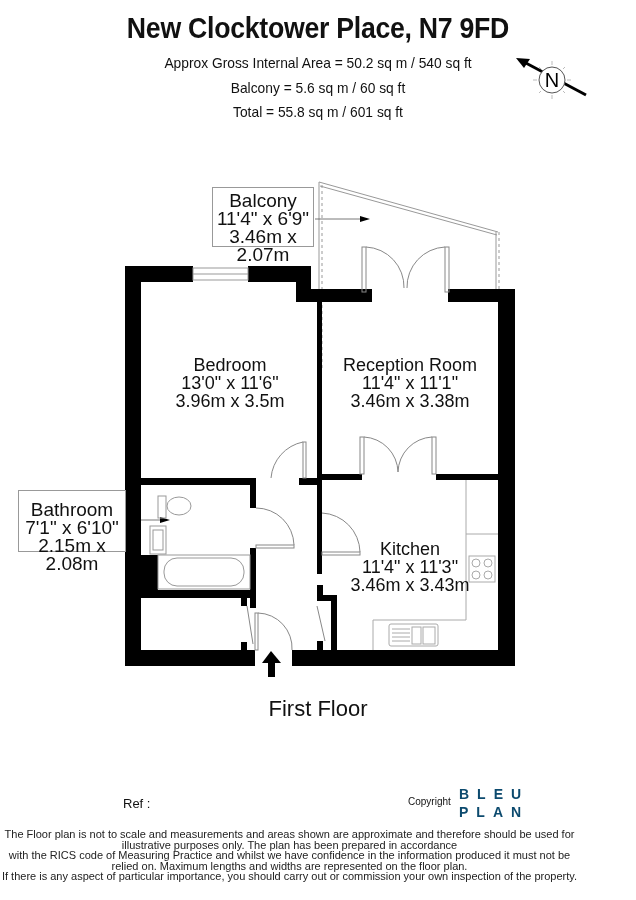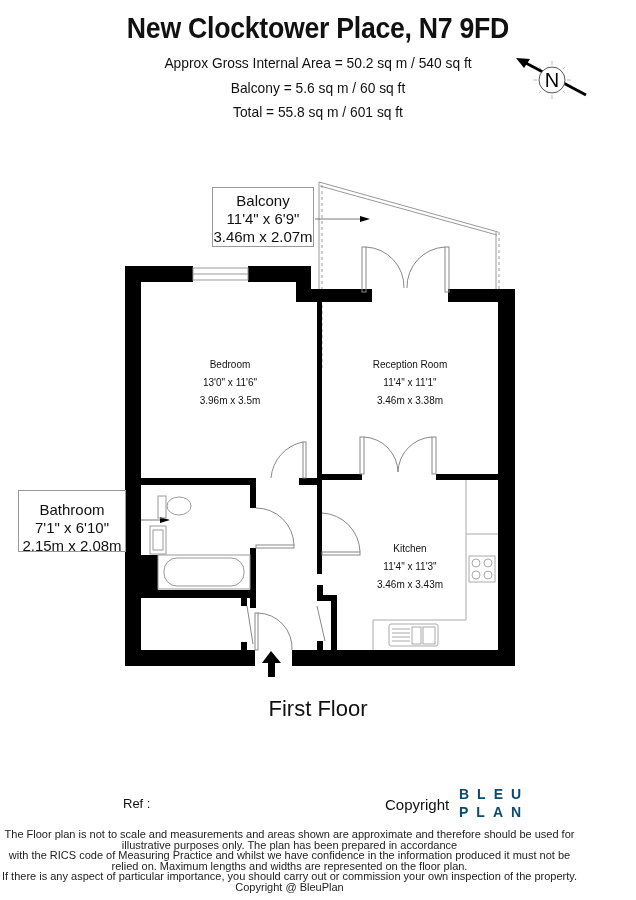--- a/index.html
+++ b/index.html
@@ -1,25 +1,25 @@
 <!DOCTYPE html>
 <html><head>
 <meta charset="utf-8">
 <style>
   html, body { margin: 0; padding: 0; background: #ffffff; }
   body { width: 636px; height: 900px; position: relative; overflow: hidden; font-family: "Liberation Sans", sans-serif; color: #111; }
   .title { position: absolute; top: 12px; left: 0; width: 636px; text-align: center; font-size: 29px; font-weight: bold; letter-spacing: -0.3px; transform: scaleX(0.92); }
   .sub { position: absolute; left: 0; width: 636px; text-align: center; font-size: 15px; transform: scaleX(0.92); }
   .compass { position: absolute; left: 510px; top: 55px; width: 80px; height: 50px; }
   svg.plan { position: absolute; left: 0; top: 0; width: 636px; height: 900px; }
-  .room-label { position: absolute; text-align: center; font-size: 10px; line-height: 18px; }
-  .callout { position: absolute; border: 1px solid #999; background: #fff; text-align: center; font-size: 15px; line-height: 18px; }
+  .room-label { position: absolute; text-align: center; font-size: 18px; line-height: 18px; }
+  .callout { position: absolute; border: 1px solid #999; background: #fff; text-align: center; font-size: 19px; line-height: 18px; }
   .floor-label { position: absolute; top: 696px; left: 0; width: 636px; text-align: center; font-size: 22px; }
   .ref { position: absolute; left: 123px; top: 796px; font-size: 13px; }
-  .copyright { position: absolute; left: 385px; top: 796px; font-size: 15px; }
+  .copyright { position: absolute; left: 408px; top: 796px; font-size: 10px; }
   .logo { position: absolute; left: 459px; top: 785px; color: #0c4a6e; font-weight: bold; font-size: 14px; line-height: 18px; letter-spacing: 8px; }
   .disclaimer { position: absolute; top: 829px; left: 0; width: 579px; text-align: center; font-size: 11px; line-height: 10.6px; color: #222; }
 </style>
 </head>
 <body>
 
 <div class="title">New Clocktower Place, N7 9FD</div>
 <div class="sub" style="top:54px;">Approx Gross Internal Area = 50.2 sq m / 540 sq ft</div>
 <div class="sub" style="top:79px;">Balcony = 5.6 sq m / 60 sq ft</div>
 <div class="sub" style="top:103px;">Total = 55.8 sq m / 601 sq ft</div>
@@ -215,14 +215,13 @@
 <div class="copyright">Copyright</div>
 <div class="logo">
   <div>BLEU</div>
   <div>PLAN</div>
 </div>
 
 <div class="disclaimer">
   <div>The Floor plan is not to scale and measurements and areas shown are approximate and therefore should be used for illustrative purposes only. The plan has been prepared in accordance</div>
   <div>with the RICS code of Measuring Practice and whilst we have confidence in the information produced it must not be relied on. Maximum lengths and widths are represented on the floor plan.</div>
   <div>If there is any aspect of particular importance, you should carry out or commission your own inspection of the property.</div>
-  <div>Copyright @ BleuPlan</div>
 </div>
 
 </body></html>

